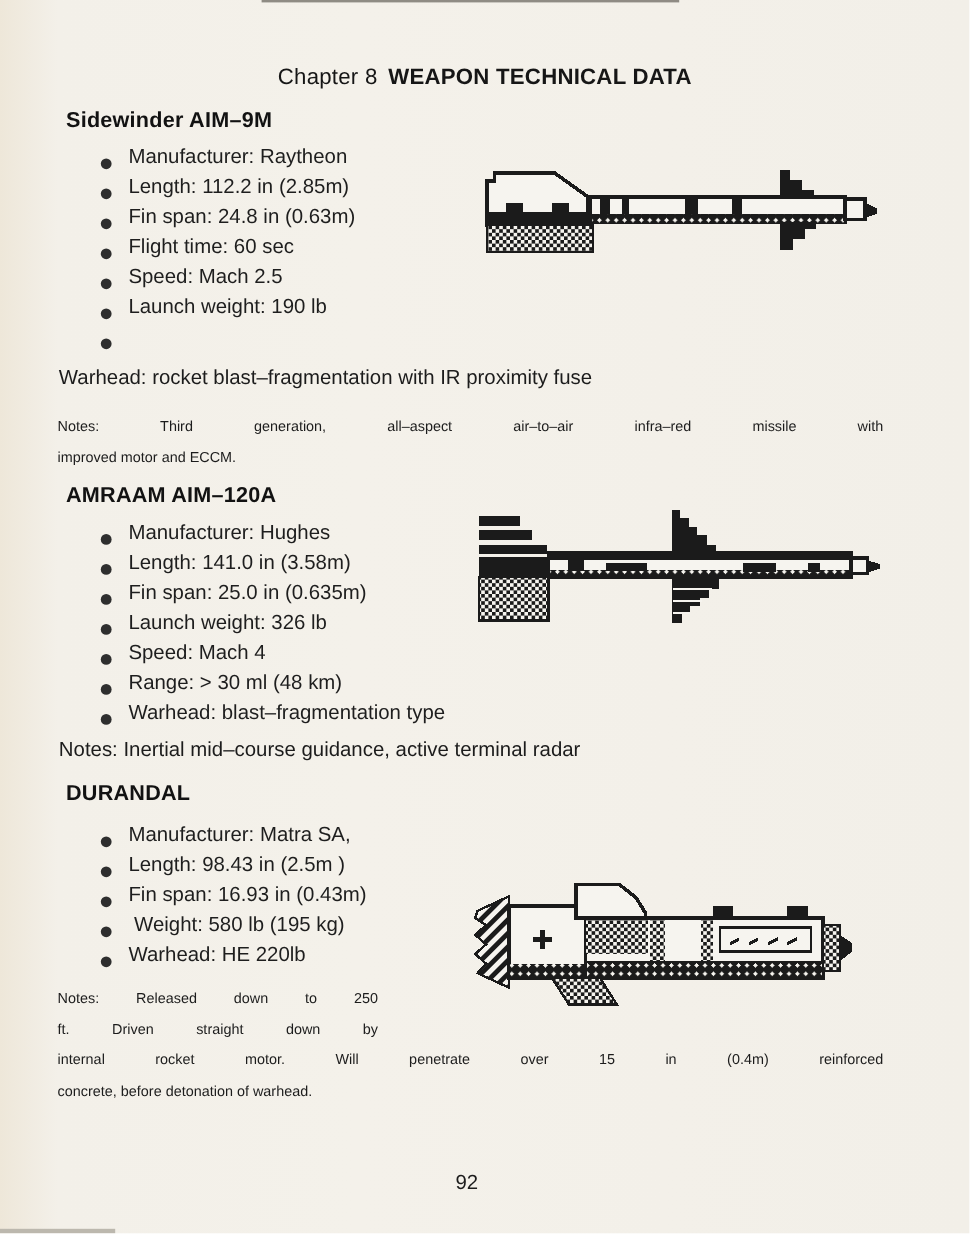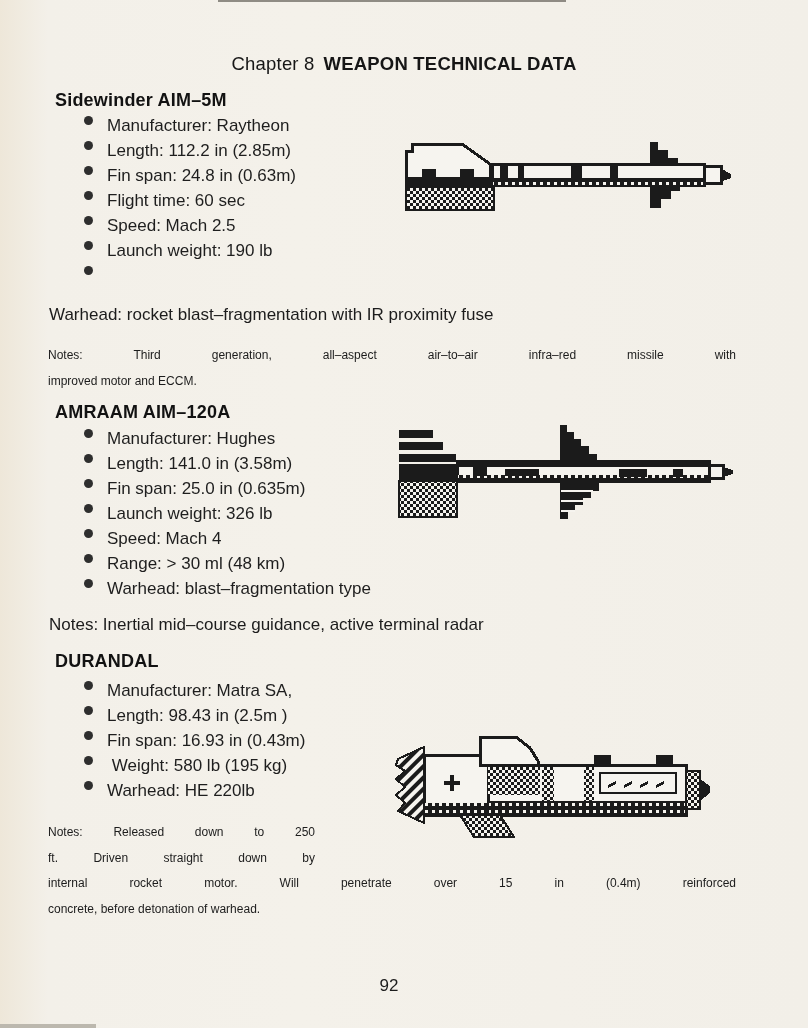--- a/index.html
+++ b/index.html
@@ -23,21 +23,21 @@
   .heading { position:absolute; left:55px; font-size:18px; font-weight:700;
              letter-spacing:.2px; color:#121212; }
   #h-sidewinder { top:90px; }
   #h-amraam    { top:402px; }
   #h-durandal  { top:651px; }
 
   .specs { position:absolute; left:84px; list-style:none; }
   #specs-sidewinder { top:116px; }
   #specs-amraam     { top:429px; }
   #specs-durandal   { top:681px; }
-  .specs li { height:25px; display:flex; align-items:flex-start; font-size:17px; }
+  .specs li { height:25px; display:flex; align-items:flex-end; font-size:17px; }
   .dot { width:9px; height:9px; border-radius:50%; background:#2e2e2e;
          margin-right:14px; flex:none; }
   .spec-text { white-space:pre; }
 
   .bodyline { position:absolute; left:49px; font-size:17px; color:#1c1c1c; }
   #warhead-line { top:305px; }
   #amraam-notes { top:615px; }
 
   .notes { position:absolute; left:48px; font-size:12px; line-height:25.5px; color:#1c1c1c; }
   #sidewinder-notes { top:343px; width:688px; }
@@ -58,21 +58,21 @@
 <body>
 
 <div class="page">
   <div class="scan-top"></div>
   <div class="scan-bottom"></div>
 
   <h1 class="title">
     <span class="chapter">Chapter 8</span><span class="main">WEAPON TECHNICAL DATA</span>
   </h1>
 
-  <h2 class="heading" id="h-sidewinder">Sidewinder AIM–5M</h2>
+  <h2 class="heading" id="h-sidewinder">Sidewinder AIM–9M</h2>
 
   <ul class="specs" id="specs-sidewinder">
     <li>
         <span class="dot"></span>
         <span class="spec-text">Manufacturer: Raytheon</span>
       </li>
     <li>
         <span class="dot"></span>
         <span class="spec-text">Length: 112.2 in (2.85m)</span>
       </li>

